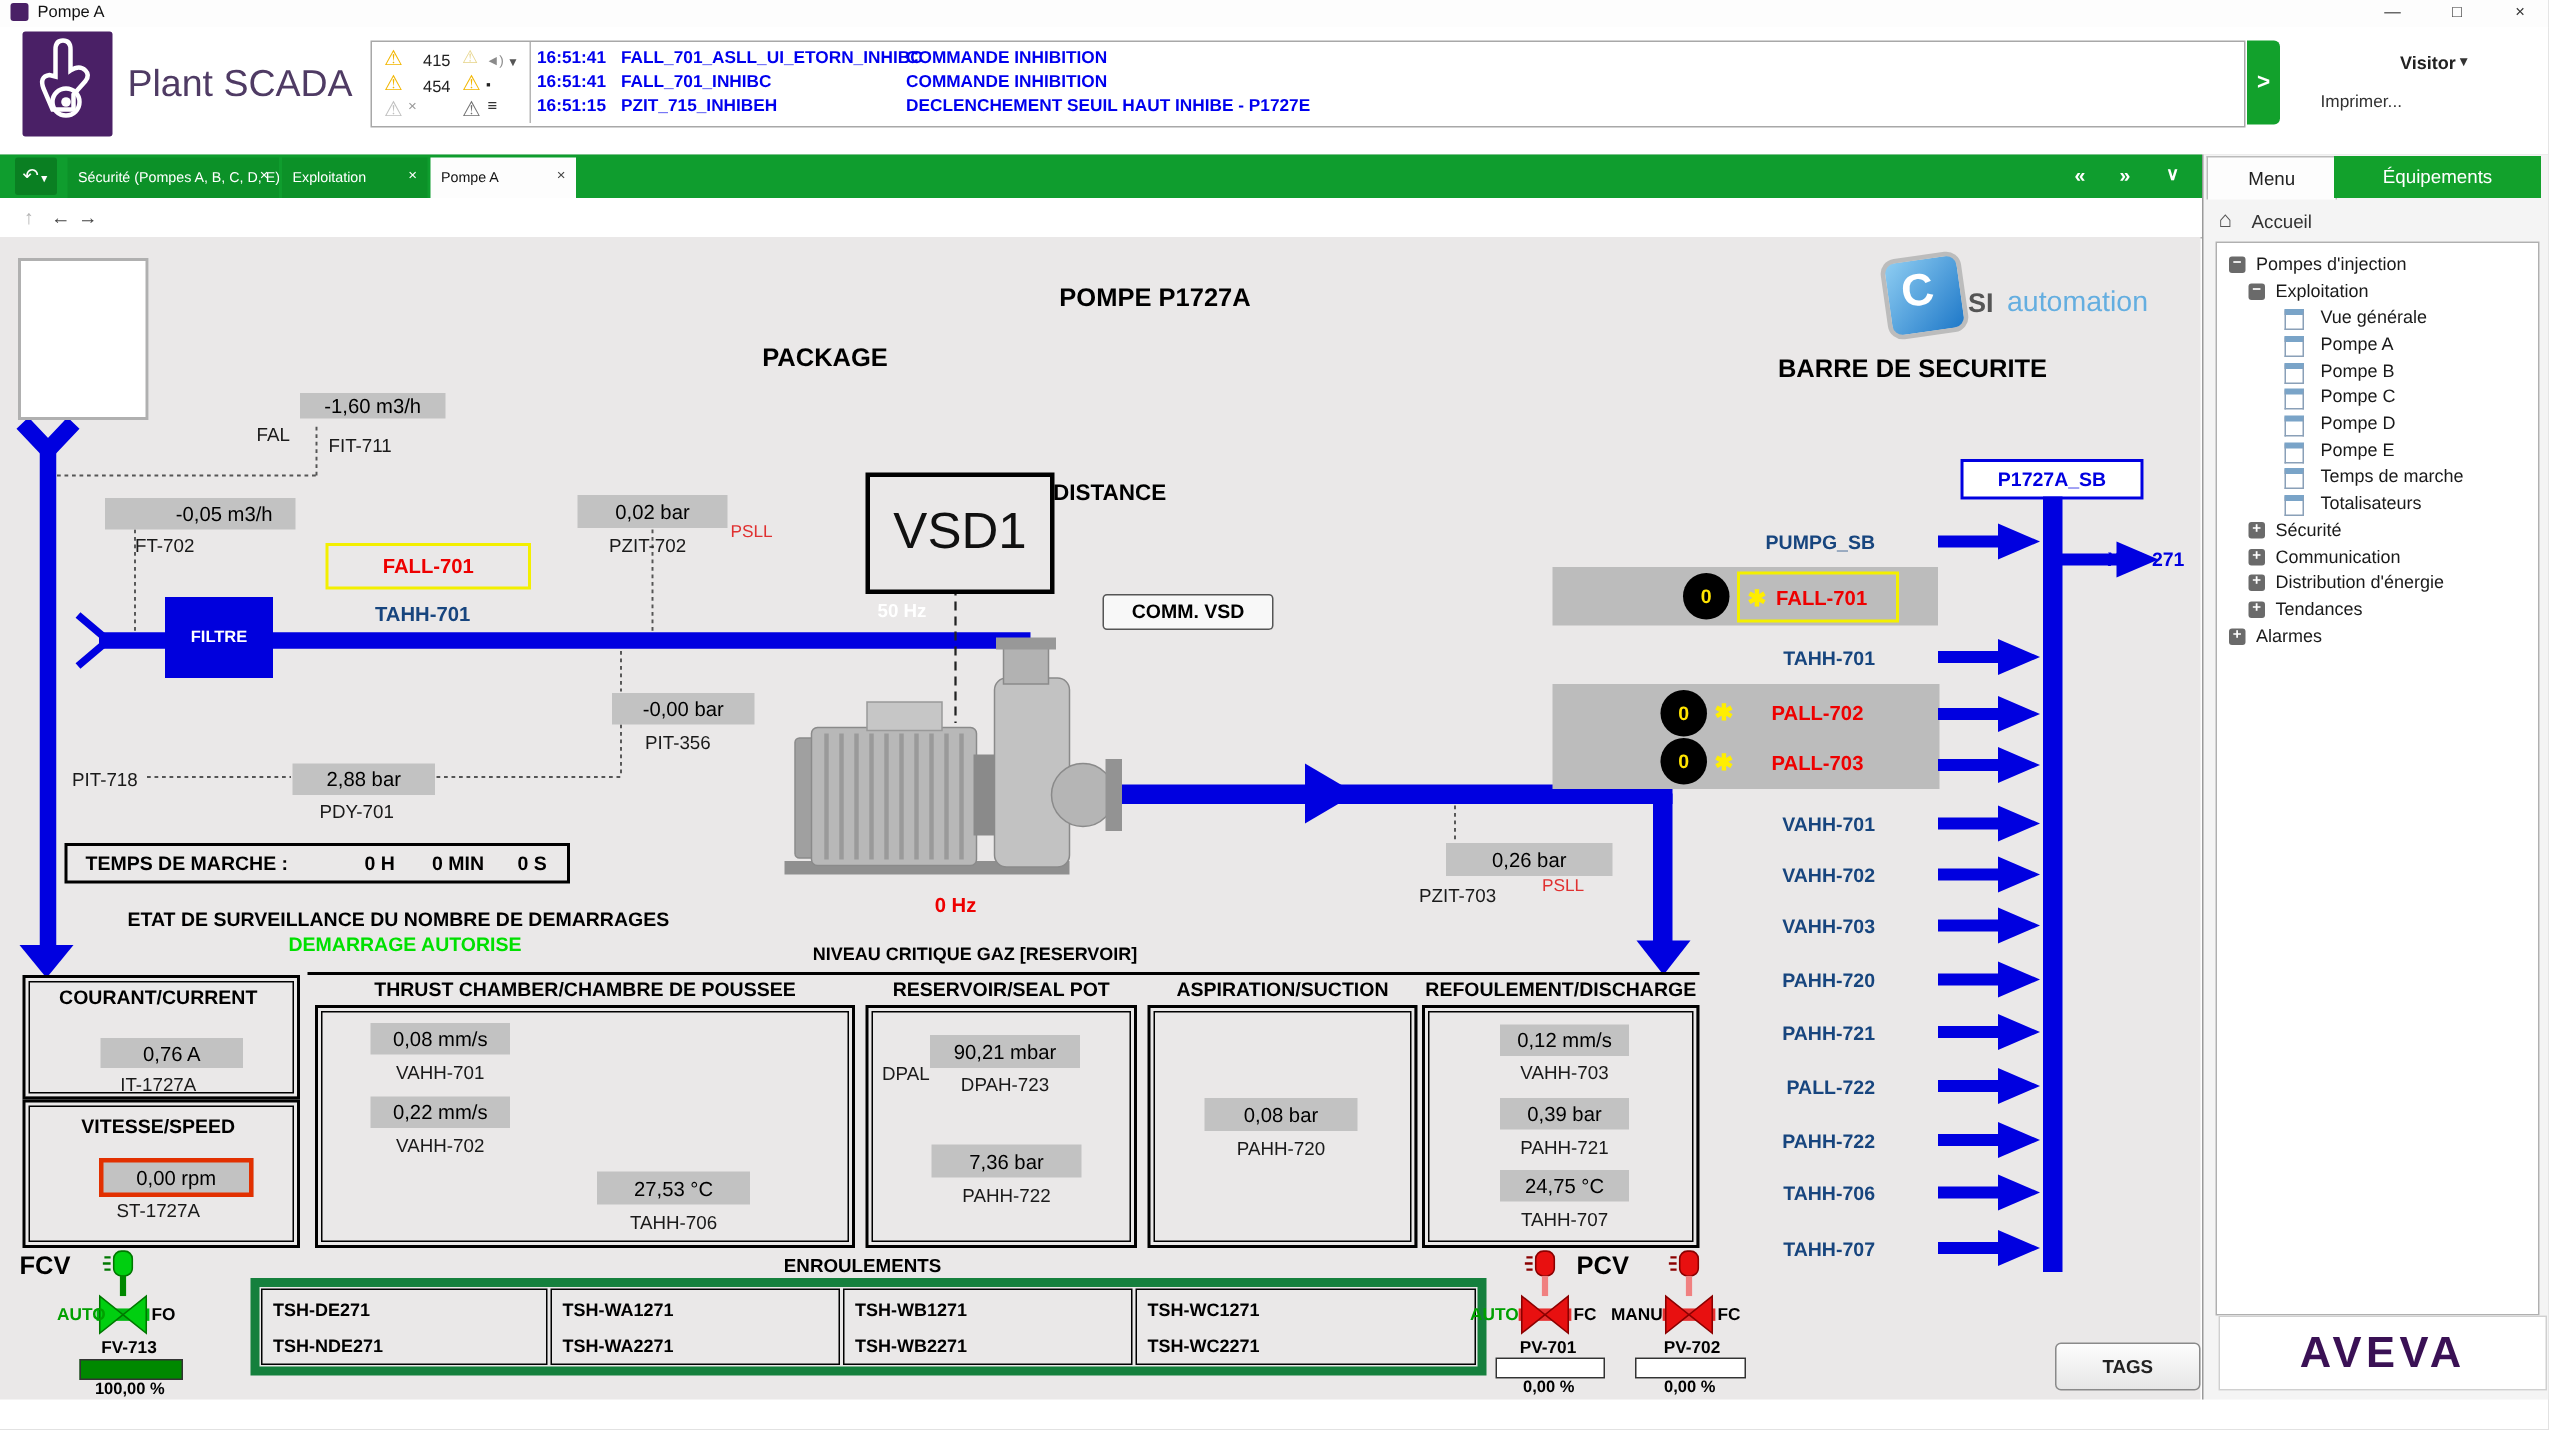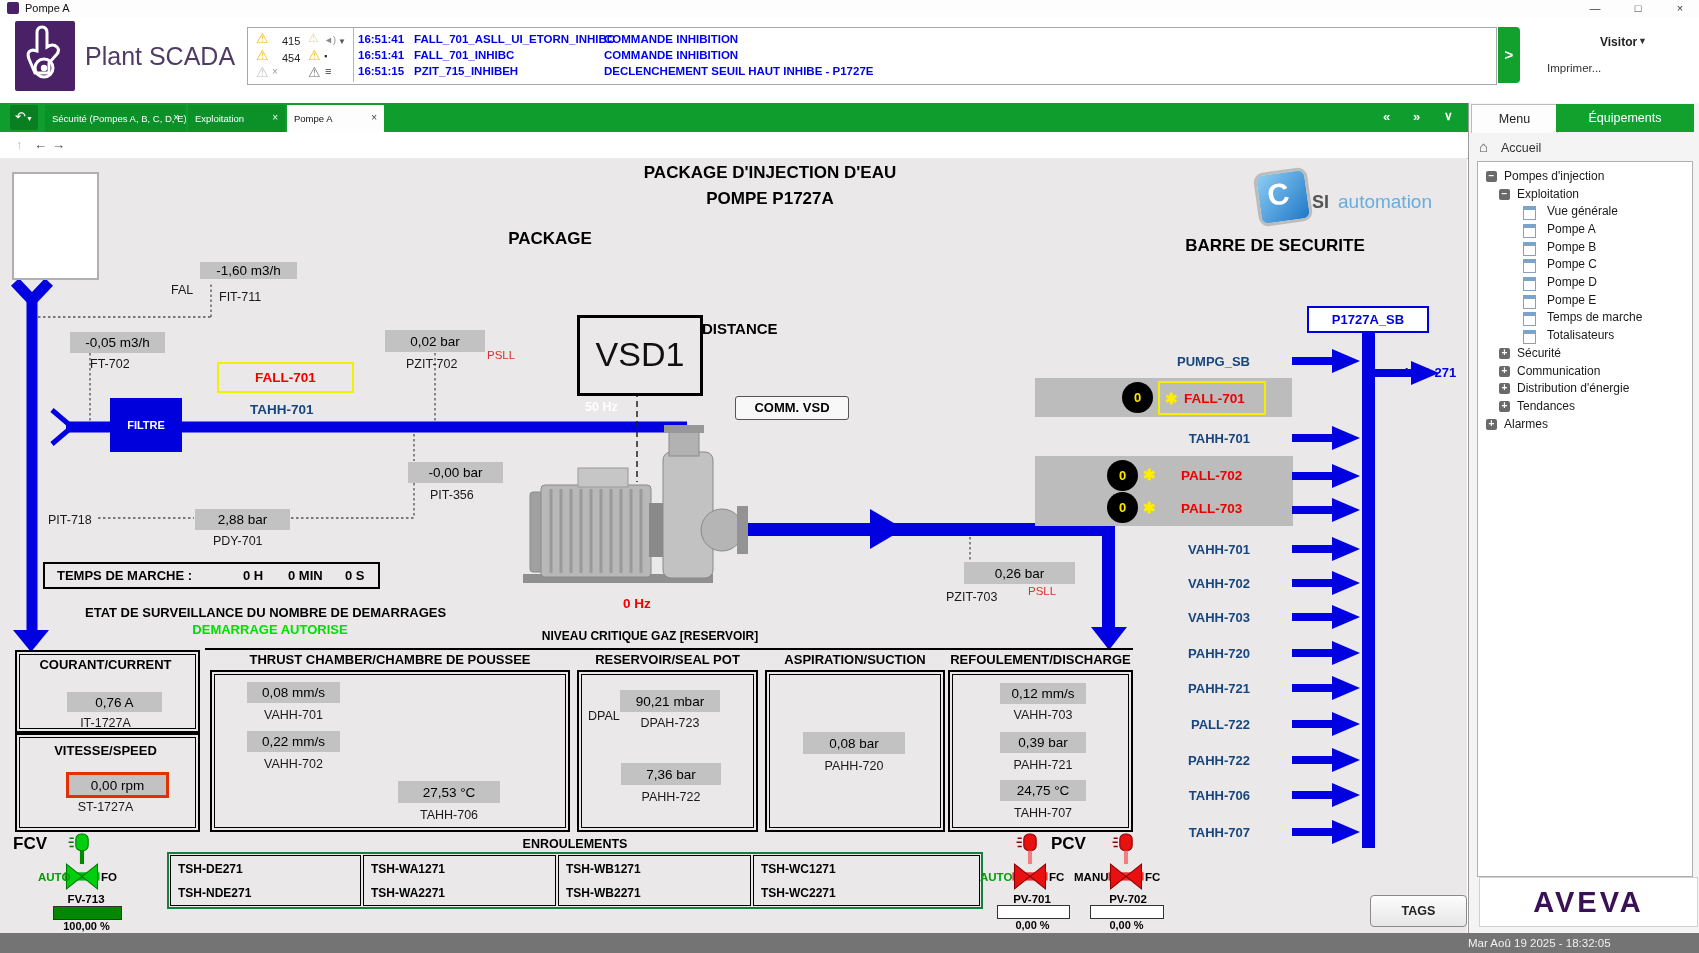--- a/index.html
+++ b/index.html
@@ -172,37 +172,36 @@
       <rect x="578" y="468" width="50" height="19" fill="#c6c6c6" stroke="#999"></rect>
       <rect x="649" y="503" width="16" height="54" fill="#8a8a8a"></rect>
       <rect x="663" y="452" width="50" height="126" rx="8" fill="#c2c2c2" stroke="#8a8a8a"></rect>
       <rect x="669" y="430" width="30" height="26" fill="#b2b2b2" stroke="#8a8a8a"></rect>
       <rect x="664" y="425" width="40" height="8" fill="#989898"></rect>
       <circle cx="722" cy="530" r="21" fill="#b5b5b5" stroke="#8a8a8a"></circle>
       <rect x="737" y="506" width="11" height="48" fill="#939393"></rect>
     </g>
   </svg>
 
-  <div class="t b c z2" style="left:540px;top:163px;width:460px;font-size:17px;">PACKAGE D'INJECTION D'EAU</div>
   <div class="t b c z2" style="left:540px;top:189px;width:460px;font-size:17px;">POMPE P1727A</div>
   <div class="t b c z2" style="left:470px;top:229px;width:160px;font-size:17px;">PACKAGE</div>
   <div class="t b c z2" style="left:1155px;top:236px;width:240px;font-size:17px;">BARRE DE SECURITE</div>
 
   <div class="t z2" style="left:1256px;top:170px;width:48px;height:48px;background:linear-gradient(135deg,#8ecdf2,#1e78c8);border:3px solid #bcbcbc;border-radius:10px;transform:rotate(-8deg);">
     <span style="position:absolute;left:9px;top:4px;color:#fff;font-size:30px;font-weight:bold;">C</span>
   </div>
   <span class="t b z2" style="left:1312px;top:192px;font-size:18px;color:#555;">SI</span>
   <span class="t z2" style="left:1338px;top:191px;font-size:19px;color:#64aee0;">automation</span>
 
   <div class="t z2" style="left:12px;top:172px;width:83px;height:104px;background:#fff;border:2px solid #b0b0b0;"></div>
 
   <span class="tag" style="left:171px;top:283px;">FAL</span>
   <div class="vbox" style="left:200px;top:262px;width:97px;height:17px;">-1,60 m3/h</div>
   <span class="tag" style="left:219px;top:290px;">FIT-711</span>
-  <div class="vbox" style="left:70px;top:332px;width:95px;height:21px;">-0,05 m3/h</div>
+  <div class="vbox" style="left:70px;top:332px;width:95px;height:21px;padding-left:32px;">-0,05 m3/h</div>
   <span class="tag" style="left:90px;top:357px;">FT-702</span>
   <div class="vbox" style="left:385px;top:330px;width:100px;height:22px;">0,02 bar</div>
   <span class="tag" style="left:406px;top:357px;">PZIT-702</span>
   <span class="tag red" style="left:487px;top:349px;font-size:11.5px;font-weight:normal;color:#e03030;">PSLL</span>
   <div class="t c z2" style="left:217px;top:362px;width:133px;height:27px;border:2px solid #f3ef00;color:#ee0000;font-weight:bold;font-size:13.5px;line-height:27px;">FALL-701</div>
   <span class="t b z2 navy" style="left:250px;top:402px;font-size:13.5px;">TAHH-701</span>
   <div class="t c z2" style="left:110px;top:398px;width:72px;height:54px;background:#0000dd;color:#fff;font-weight:bold;font-size:11px;line-height:54px;">FILTRE</div>
   <div class="vbox" style="left:408px;top:462px;width:95px;height:21px;">-0,00 bar</div>
   <span class="tag" style="left:430px;top:488px;">PIT-356</span>
   <span class="tag" style="left:48px;top:513px;">PIT-718</span>
@@ -265,21 +264,21 @@
   <div class="hdr13" style="left:948px;top:652px;width:185px;">REFOULEMENT/DISCHARGE</div>
   <div class="dblbox" style="left:948px;top:670px;width:181px;height:158px;"></div>
   <div class="vbox" style="left:1000px;top:683px;width:86px;height:21px;">0,12 mm/s</div>
   <div class="tag" style="left:1000px;top:708px;width:86px;">VAHH-703</div>
   <div class="vbox" style="left:1000px;top:732px;width:86px;height:21px;">0,39 bar</div>
   <div class="tag" style="left:1000px;top:758px;width:86px;">PAHH-721</div>
   <div class="vbox" style="left:1000px;top:780px;width:86px;height:21px;">24,75 °C</div>
   <div class="tag" style="left:1000px;top:806px;width:86px;">TAHH-707</div>
 
   <div class="t b c z2" style="left:470px;top:837px;width:210px;font-size:12.5px;">ENROULEMENTS</div>
-  <div class="t z2" style="left:167px;top:852px;width:812px;height:53px;border:2px solid #15803d;display:flex;">
+  <div class="t z2" style="left:167px;top:852px;width:812px;height:53px;border:6px solid #15803d;display:flex;">
     <div style="position:relative;width:189px;border:1px solid #000;margin:1px;">
       <span class="t b" style="left:7px;top:6px;font-size:12px;">TSH-DE271</span>
       <span class="t b" style="left:7px;top:30px;font-size:12px;">TSH-NDE271</span>
     </div>
     <div style="position:relative;width:191px;border:1px solid #000;margin:1px;">
       <span class="t b" style="left:7px;top:6px;font-size:12px;">TSH-WA1271</span>
       <span class="t b" style="left:7px;top:30px;font-size:12px;">TSH-WA2271</span>
     </div>
     <div style="position:relative;width:191px;border:1px solid #000;margin:1px;">
       <span class="t b" style="left:7px;top:6px;font-size:12px;">TSH-WB1271</span>
@@ -418,17 +417,14 @@
       <span class="ticon" style="left:21px;top:239px;">+</span>
       <span class="tree-item" style="left:39px;top:237px;">Tendances</span>
       <span class="ticon" style="left:8px;top:257px;">+</span>
       <span class="tree-item" style="left:26px;top:255px;">Alarmes</span>
     </div>
     <div id="avevabox">
       <span style="font-size:29px;font-weight:bold;color:#3a1155;letter-spacing:3px;line-height:48px;">AVEVA</span>
     </div>
   </div>
 
-  <div id="statusbar">
-    <span class="t" style="left:1468px;top:4px;font-size:11.5px;color:#f2f2f2;">Mar Aoû 19 2025 - 18:32:05</span>
-  </div>
 
 </div>
 
 </body></html>

